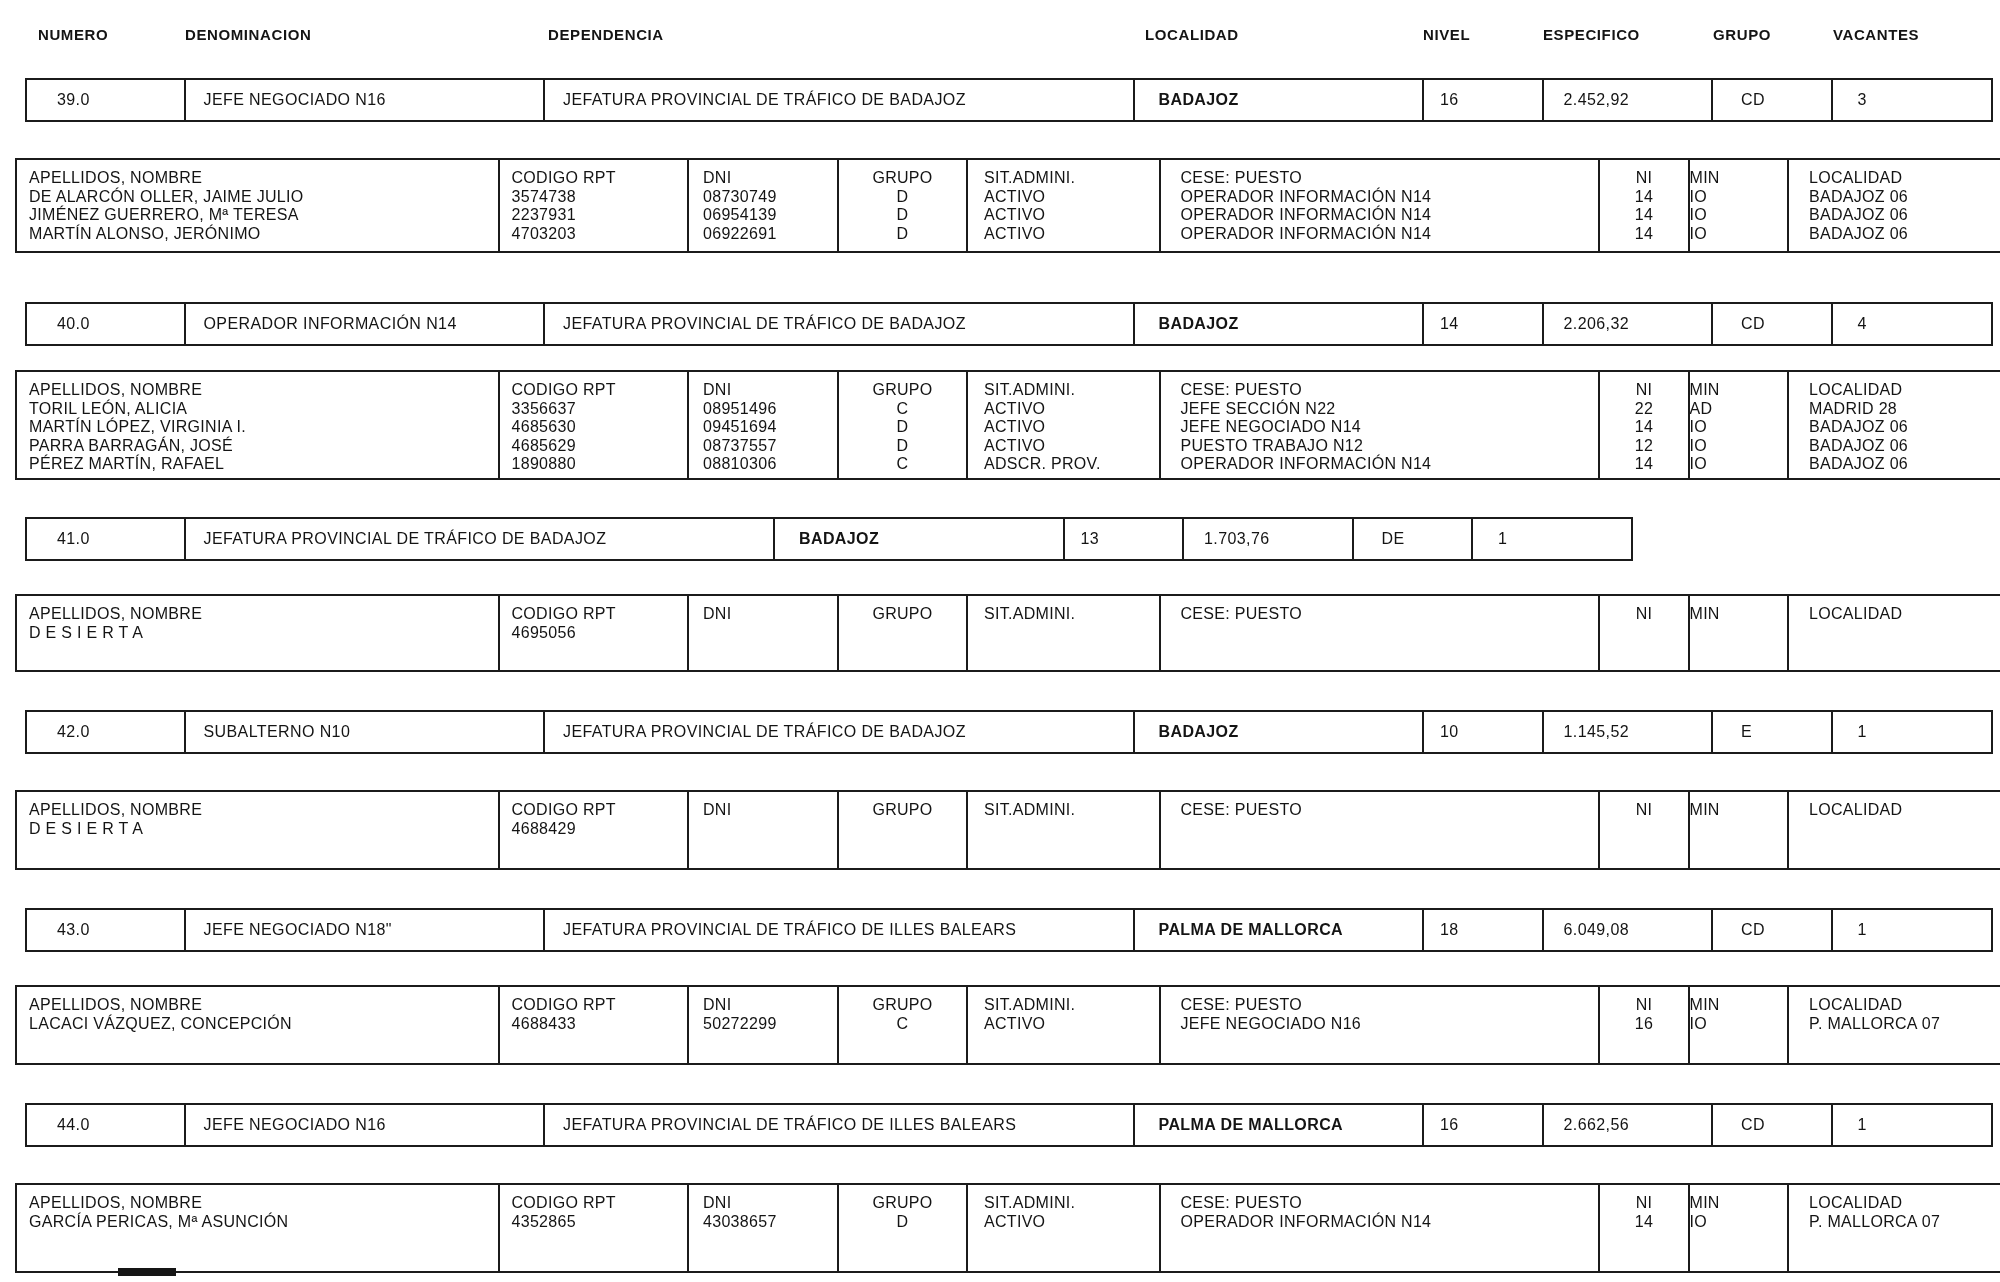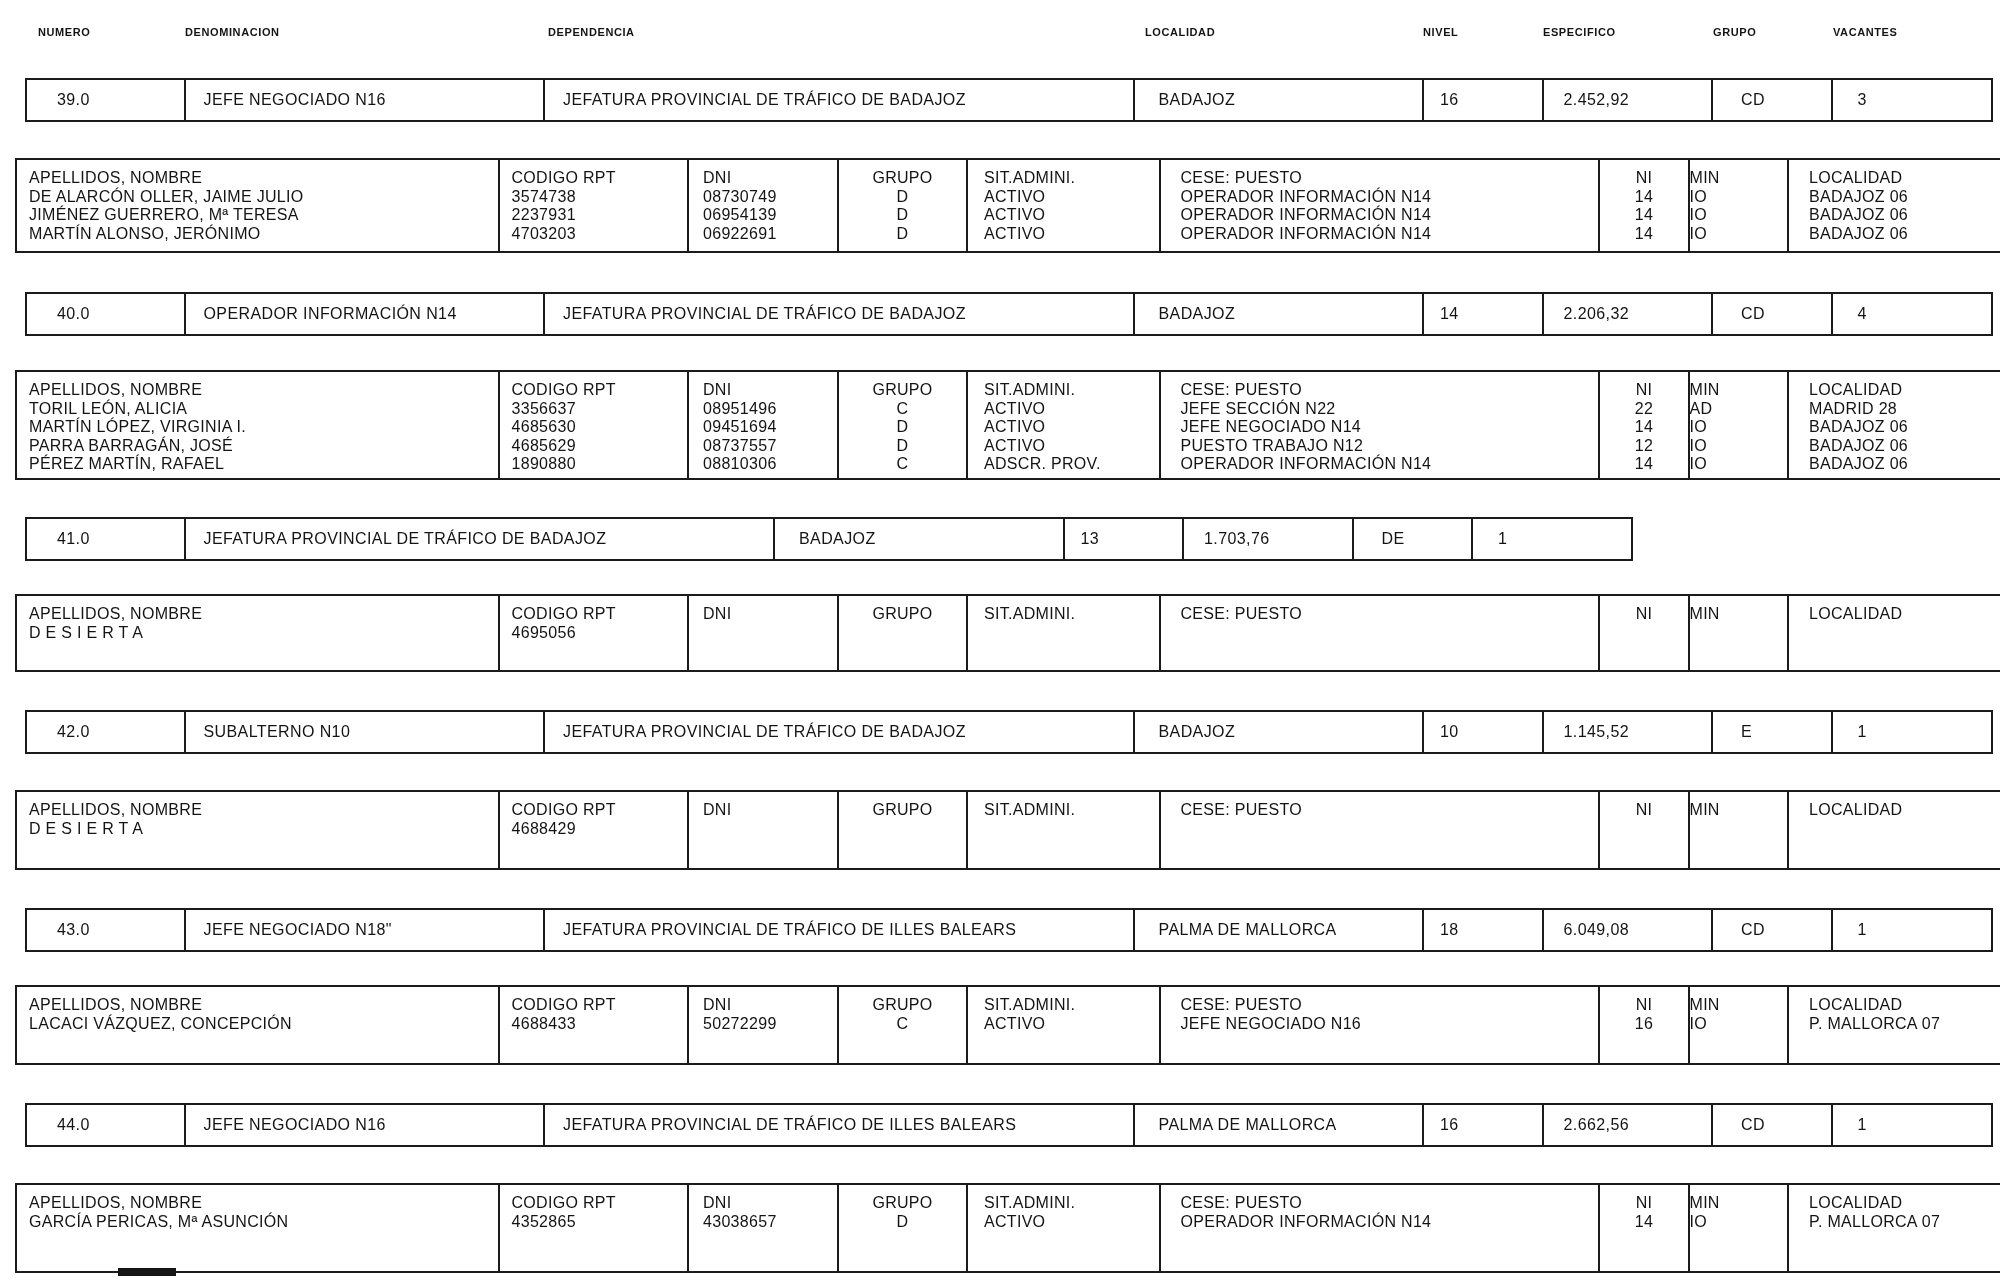--- a/index.html
+++ b/index.html
@@ -7,41 +7,41 @@
     position:relative;
     width:2000px;height:1282px;
     background:#ffffff;
     font-family:"Liberation Sans", sans-serif;
     color:#141414;
     overflow:hidden;
   }
   
   .hdr{
     position:absolute;top:26px;
-    font-size:11px;font-weight:bold;letter-spacing:.6px;
+    font-size:15px;font-weight:bold;letter-spacing:.6px;
     white-space:nowrap;
   }
   .hdr.h1{left:38px}.hdr.h2{left:185px}.hdr.h3{left:548px}.hdr.h4{left:1145px}
   .hdr.h5{left:1423px}.hdr.h6{left:1543px}.hdr.h7{left:1713px}.hdr.h8{left:1833px}
 
   
   .pos-row{
     position:absolute;left:25px;height:44px;display:flex;
   }
   .pos-row .cell{
     box-sizing:border-box;border:2.5px solid #1b1b1b;height:100%;
     display:flex;align-items:center;
     font-size:16px;letter-spacing:.4px;white-space:nowrap;
     background:#fff;margin-left:-2.5px;
   }
   .pos-row .cell:first-child{margin-left:0;}
   .pos-row .c1{width:161px;padding-left:30px;}
   .pos-row .c2{width:362px;padding-left:18px;}
   .pos-row .c3{width:592px;padding-left:18px;}
-  .pos-row .c4{width:292px;padding-left:24px;}
+  .pos-row .c4{width:292px;padding-left:24px;font-weight:bold;}
   .pos-row .c5{width:122px;padding-left:16px;}
   .pos-row .c6{width:172px;padding-left:20px;}
   .pos-row .c7{width:122px;padding-left:28px;}
   .pos-row .c8{width:162px;padding-left:25px;}
 
   
   .ppl{
     position:absolute;left:15px;display:flex;
   }
   .ppl .col{
@@ -139,21 +139,21 @@
       <span class="ln">IO</span>
     </div>
     <div class="col p9">
       <span class="ln">LOCALIDAD</span>
       <span class="ln">BADAJOZ 06</span>
       <span class="ln">BADAJOZ 06</span>
       <span class="ln">BADAJOZ 06</span>
     </div>
   </div>
 
-  <div class="pos-row" style="top:292px">
+  <div class="pos-row" style="top:302px">
     <div class="cell c1">40.0</div>
     <div class="cell c2">OPERADOR INFORMACIÓN N14</div>
     <div class="cell c3">JEFATURA PROVINCIAL DE TRÁFICO DE BADAJOZ</div>
     <div class="cell c4">BADAJOZ</div>
     <div class="cell c5">14</div>
     <div class="cell c6">2.206,32</div>
     <div class="cell c7">CD</div>
     <div class="cell c8">4</div>
   </div>
 

